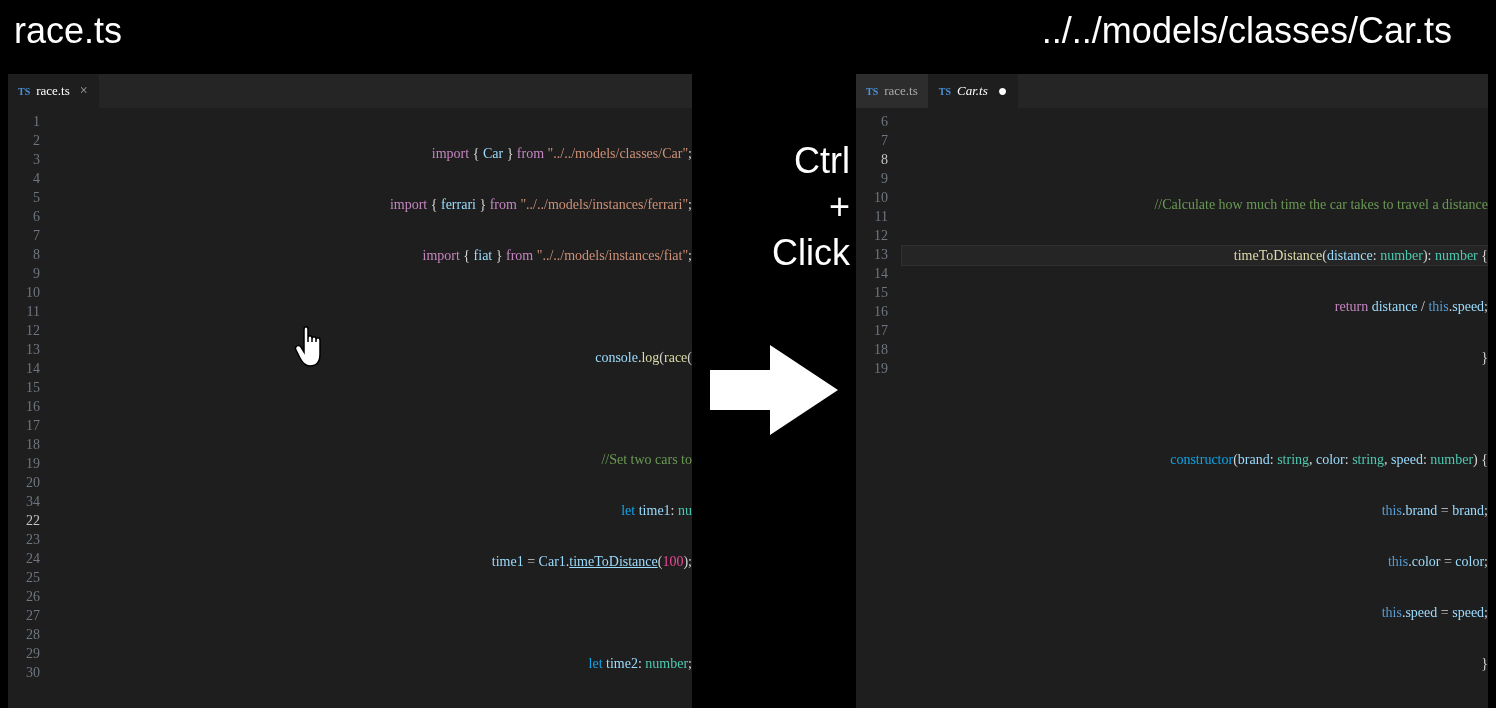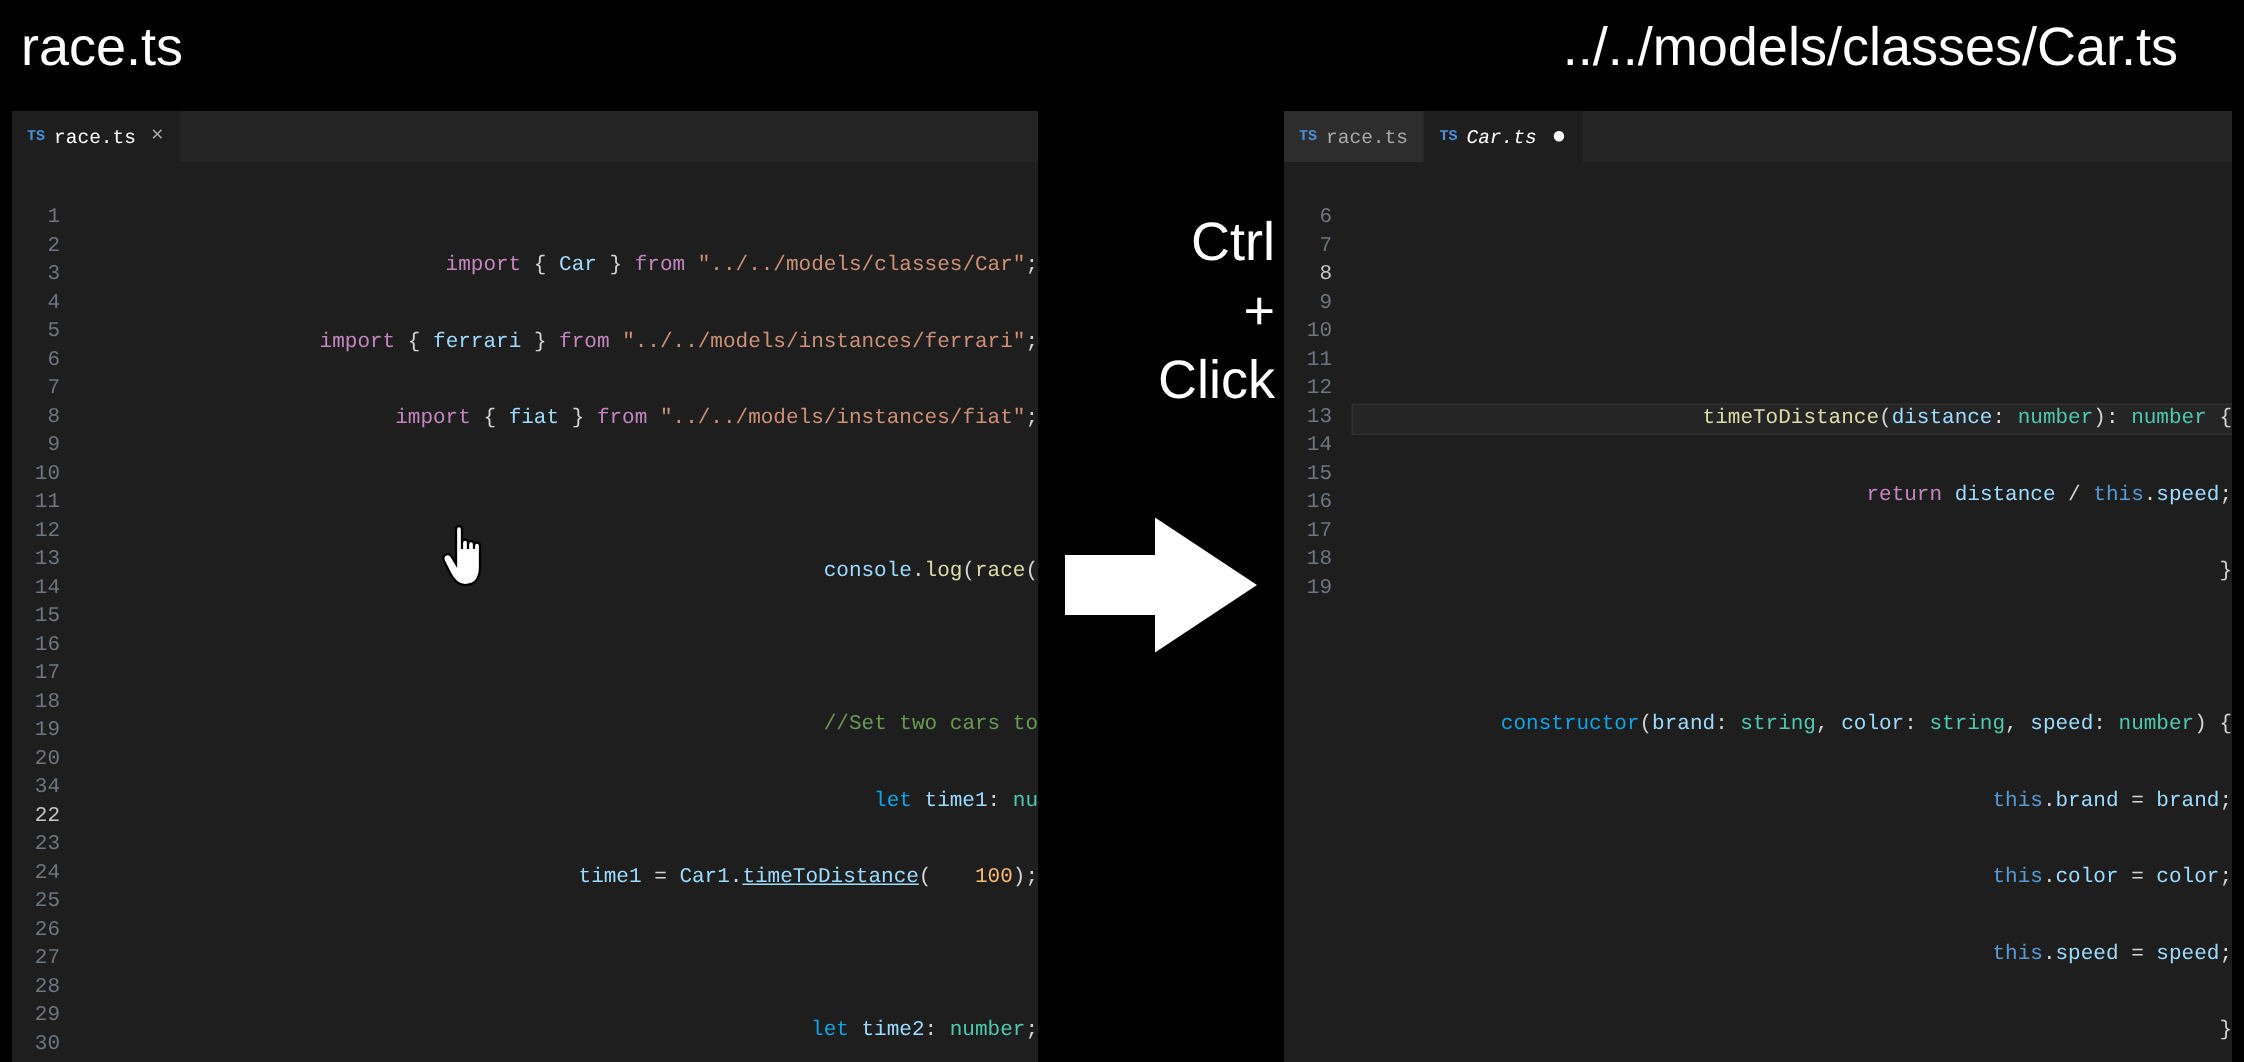--- a/index.html
+++ b/index.html
@@ -21,23 +21,22 @@
   .title-left { left: 14px; top: 10px; }
   .title-right { right: 44px; top: 10px; }
 
   .editor {
     position: absolute;
     background: #1e1e1e;
     top: 74px;
     bottom: 0;
     display: flex;
     flex-direction: column;
-    font-family: Liberation Mono, monospace;
+    font-family: Liberation Serif, serif;
     font-size: 14px;
-    gap: 24px;
   }
   .editor-left { left: 8px; width: 684px; }
   .editor-right { left: 856px; width: 632px; }
 
   .tabbar {
     display: flex;
     background: #252526;
     height: 34px;
     flex-shrink: 0;
   }
@@ -88,21 +87,21 @@
   .current-line { background: rgba(255,255,255,0.03); outline: 1px solid #303030; }
   .gutter .cur { color: #c6c6c6; }
 
   
   .kw { color: #0ea5e9; }          
   .ctl { color: #c586c0; }         
   .fn { color: #dcdcaa; }          
   .typ { color: #4ec9b0; }         
   .var { color: #9cdcfe; }         
   .str { color: #ce9178; }         
-  .num { color: #fdba74; margin-left: 29px; }         
+  .num { color: #ec4899; }         
   .cmt { color: #6a9955; }
   .link { color: #9cdcfe; text-decoration: underline; cursor: pointer; }
   .this { color: #569cd6; }
 
   
   .hand-cursor {
     position: absolute;
     left: 240px;
     top: 216px;
     z-index: 20;
@@ -249,21 +248,21 @@
         <div>13</div>
         <div>14</div>
         <div>15</div>
         <div>16</div>
         <div>17</div>
         <div>18</div>
         <div>19</div>
     </div>
     <div class="code-lines">
       <div></div>
-      <div><span>    </span></div>
+      <div><span>    </span><span class="cmt">//Calculate how much time the car takes to travel a distance</span></div>
       <div class="current-line"><span>    </span><span class="fn">timeToDistance</span><span>(</span><span class="var">distance</span><span>: </span><span class="typ">number</span><span>): </span><span class="typ">number</span><span> {</span></div>
       <div><span>        </span><span class="ctl">return</span><span> </span><span class="var">distance</span><span> / </span><span class="this">this</span><span>.</span><span class="var">speed</span><span>;</span></div>
       <div><span>    </span><span>}</span></div>
       <div></div>
       <div><span>    </span><span class="kw">constructor</span><span>(</span><span class="var">brand</span><span>: </span><span class="typ">string</span><span>, </span><span class="var">color</span><span>: </span><span class="typ">string</span><span>, </span><span class="var">speed</span><span>: </span><span class="typ">number</span><span>) {</span></div>
       <div><span>        </span><span class="this">this</span><span>.</span><span class="var">brand</span><span> = </span><span class="var">brand</span><span>;</span></div>
       <div><span>        </span><span class="this">this</span><span>.</span><span class="var">color</span><span> = </span><span class="var">color</span><span>;</span></div>
       <div><span>        </span><span class="this">this</span><span>.</span><span class="var">speed</span><span> = </span><span class="var">speed</span><span>;</span></div>
       <div><span>    </span><span>}</span></div>
       <div></div>

